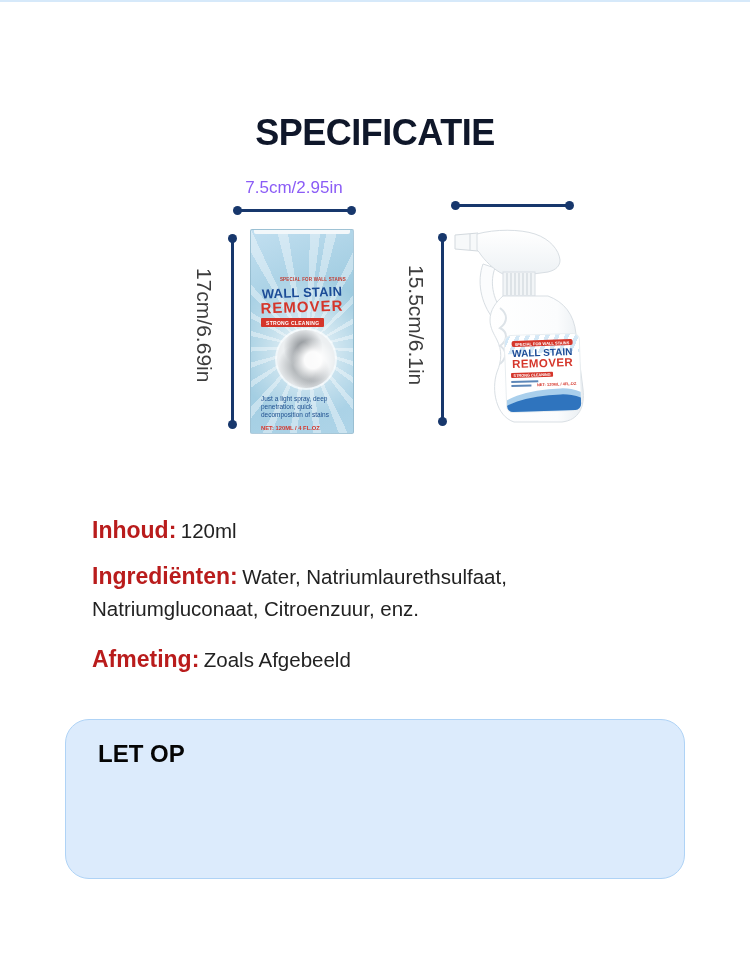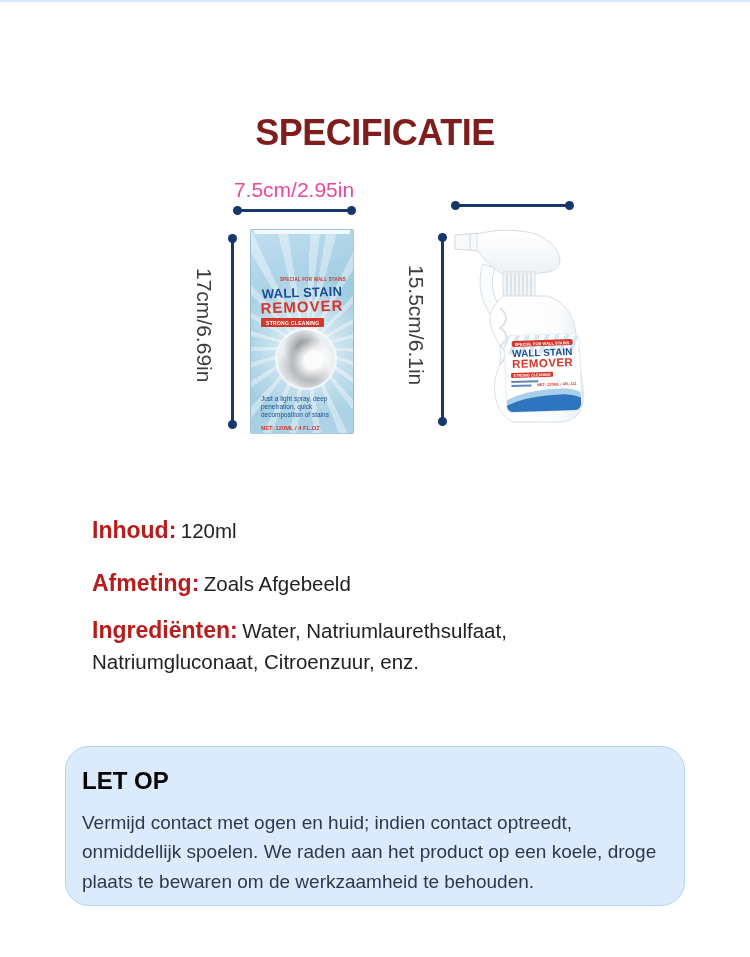--- a/index.html
+++ b/index.html
@@ -5,26 +5,26 @@
   html,body{margin:0;padding:0;background:#ffffff;}
   .page{
     position:relative;width:750px;height:957px;margin:0 auto;overflow:hidden;
     background:#ffffff;font-family:"Liberation Sans", sans-serif;
   }
   .top-edge{position:absolute;top:0;left:0;width:750px;height:2px;background:#d6e9fa;}
 
   
   .page-title{
     position:absolute;top:88px;left:0;width:750px;text-align:center;
-    font-size:36px;font-weight:800;color:#7f1d1d;letter-spacing:-0.5px;
+    font-size:36px;font-weight:800;color:#0f172a;letter-spacing:-0.5px;
   }
 
   
   .dim-label-h{
-    position:absolute;font-size:21px;color:#ec4899;text-align:center;width:180px;
+    position:absolute;font-size:17px;color:#8b5cf6;text-align:center;width:180px;
   }
   .dim-label-v{
     position:absolute;font-size:21px;color:#3d3d3d;
     writing-mode:vertical-rl;white-space:nowrap;
   }
   .dimh{position:absolute;height:3px;background:#17376c;border-radius:2px;}
   .dimh::before,.dimh::after{
     content:"";position:absolute;width:9px;height:9px;background:#17376c;border-radius:50%;top:-3px;
   }
   .dimh::before{left:-4px;}
@@ -132,23 +132,23 @@
   
   .specs{position:absolute;left:92px;top:514px;width:570px;}
   .spec-row{margin-bottom:13px;line-height:1.45;}
   .spec-row.ingredients{max-width:505px;}
   .spec-row.last{margin-top:20px;}
   .spec-label{font-size:23px;font-weight:800;color:#b91c1c;}
   .spec-value{font-size:20.5px;color:#222222;}
 
   
   .notice{
-    position:absolute;left:65px;top:746px;width:620px;height:160px;box-sizing:border-box;
+    position:absolute;left:65px;top:719px;width:620px;height:160px;box-sizing:border-box;
     background:#dcebfc;border:1.5px solid #afd3f6;border-radius:24px;
-    padding:20px 16px;
+    padding:20px 32px;
   }
   .notice-title{font-size:24px;font-weight:800;color:#050505;margin:0 0 13px 0;}
   .notice-body{font-size:19px;line-height:1.55;color:#2c3850;max-width:585px;margin:0;}
 </style>
 </head>
 <body>
 
 <div class="page">
   <div class="top-edge"></div>
 
@@ -224,27 +224,26 @@
     <div class="bl-line1"></div>
     <div class="bl-line2"></div>
     <div class="bl-net">NET: 120ML / 4FL.OZ</div>
   </div>
 
   <div class="specs">
     <div class="spec-row">
       <span class="spec-label">Inhoud:</span>
       <span class="spec-value">120ml</span>
     </div>
+    <div class="spec-row ingredients">
+      <span class="spec-label">Ingrediënten:</span>
+      <span class="spec-value">Water, Natriumlaurethsulfaat, Natriumgluconaat, Citroenzuur, enz.</span>
+    </div>
     <div class="spec-row last">
       <span class="spec-label">Afmeting:</span>
       <span class="spec-value">Zoals Afgebeeld</span>
     </div>
-    <div class="spec-row ingredients">
-      <span class="spec-label">Ingrediënten:</span>
-      <span class="spec-value">Water, Natriumlaurethsulfaat, Natriumgluconaat, Citroenzuur, enz.</span>
-    </div>
   </div>
 
   <div class="notice">
     <h2 class="notice-title">LET OP</h2>
-    <p class="notice-body">Vermijd contact met ogen en huid; indien contact optreedt, onmiddellijk spoelen. We raden aan het product op een koele, droge plaats te bewaren om de werkzaamheid te behouden.</p>
   </div>
 </div>
 
 </body></html>

